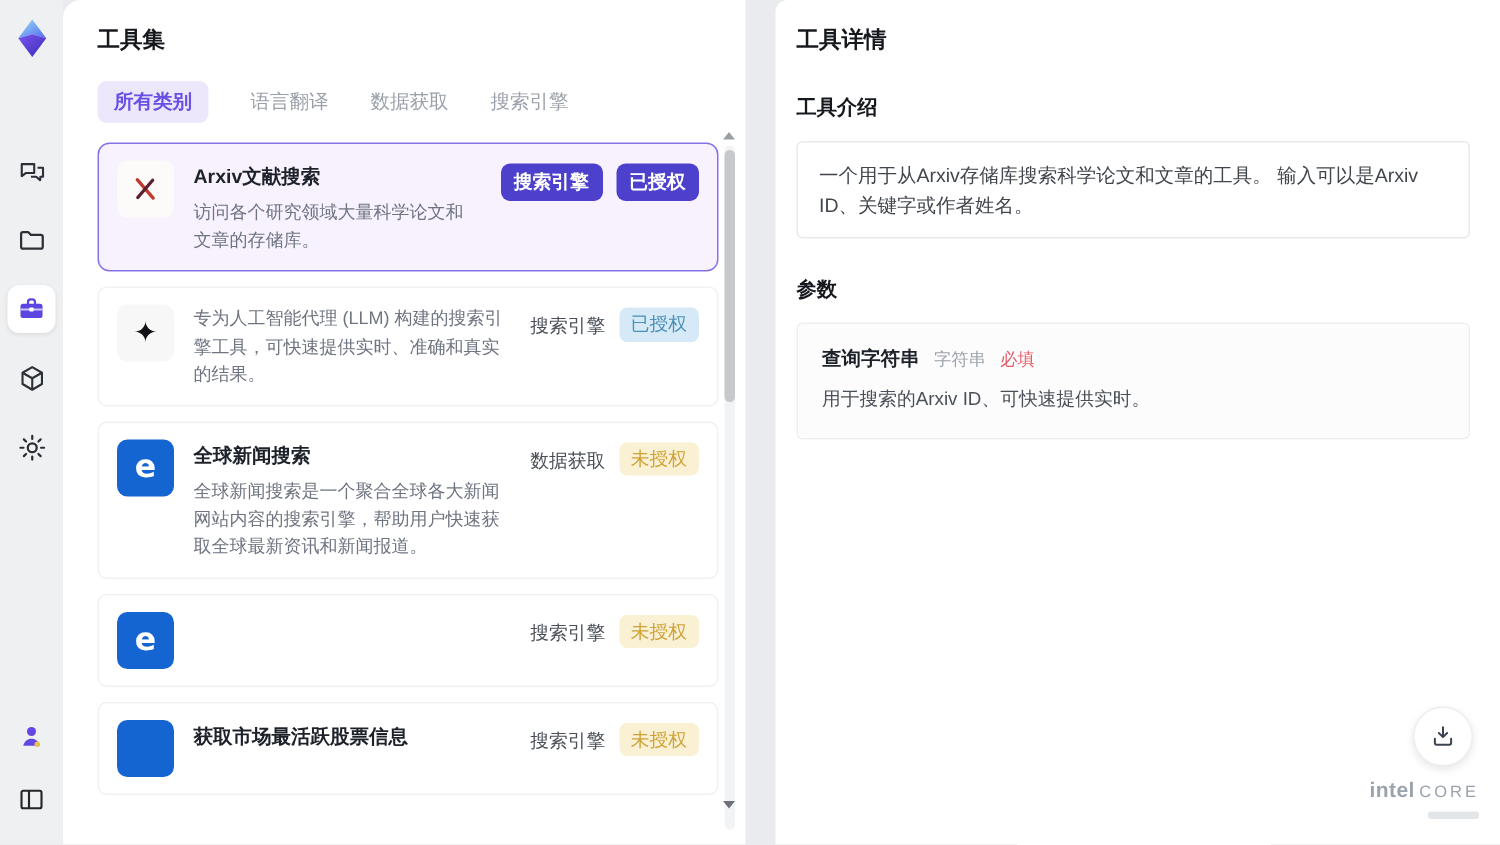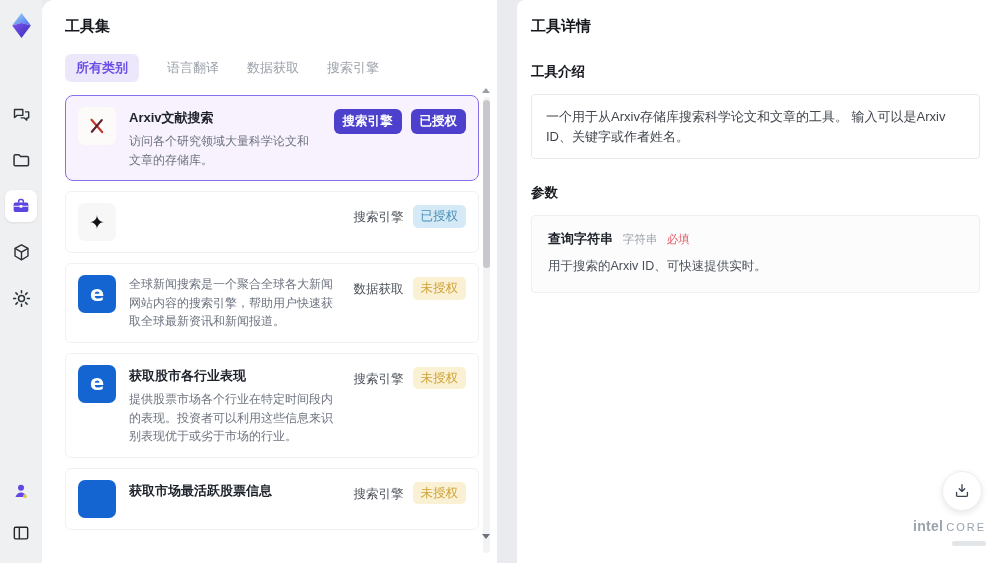--- a/index.html
+++ b/index.html
@@ -206,48 +206,46 @@
           </div>
           <div class="card-tags">
             <span class="tag solid">搜索引擎</span>
             <span class="tag solid">已授权</span>
           </div>
         </div>
 
         <div class="card">
           <div class="card-icon ic-tavily">✦</div>
           <div class="card-body">
+            <div class="card-desc">专为人工智能代理 (LLM) 构建的搜索引擎工具，可快速提供实时、准确和真实的结果。</div>
           </div>
           <div class="card-tags">
             <span class="tag plain">搜索引擎</span>
             <span class="tag auth-ok">已授权</span>
           </div>
         </div>
 
         <div class="card">
           <div class="card-icon ic-blue">
               <span>e</span>
             </div>
           <div class="card-body">
+            <div class="card-title">全球新闻搜索</div>
             <div class="card-desc">全球新闻搜索是一个聚合全球各大新闻网站内容的搜索引擎，帮助用户快速获取全球最新资讯和新闻报道。</div>
           </div>
           <div class="card-tags">
             <span class="tag plain">数据获取</span>
             <span class="tag auth-no">未授权</span>
           </div>
         </div>
 
         <div class="card">
           <div class="card-icon ic-blue">
               <span>e</span>
             </div>
-          <div class="card-body">
-            <div class="card-title">获取股市各行业表现</div>
-            <div class="card-desc">提供股票市场各个行业在特定时间段内的表现。投资者可以利用这些信息来识别表现优于或劣于市场的行业。</div>
-          </div>
           <div class="card-tags">
             <span class="tag plain">搜索引擎</span>
             <span class="tag auth-no">未授权</span>
           </div>
         </div>
 
         <div class="card">
           <div class="card-icon ic-blue"></div>
           <div class="card-body">
             <div class="card-title">获取市场最活跃股票信息</div>

